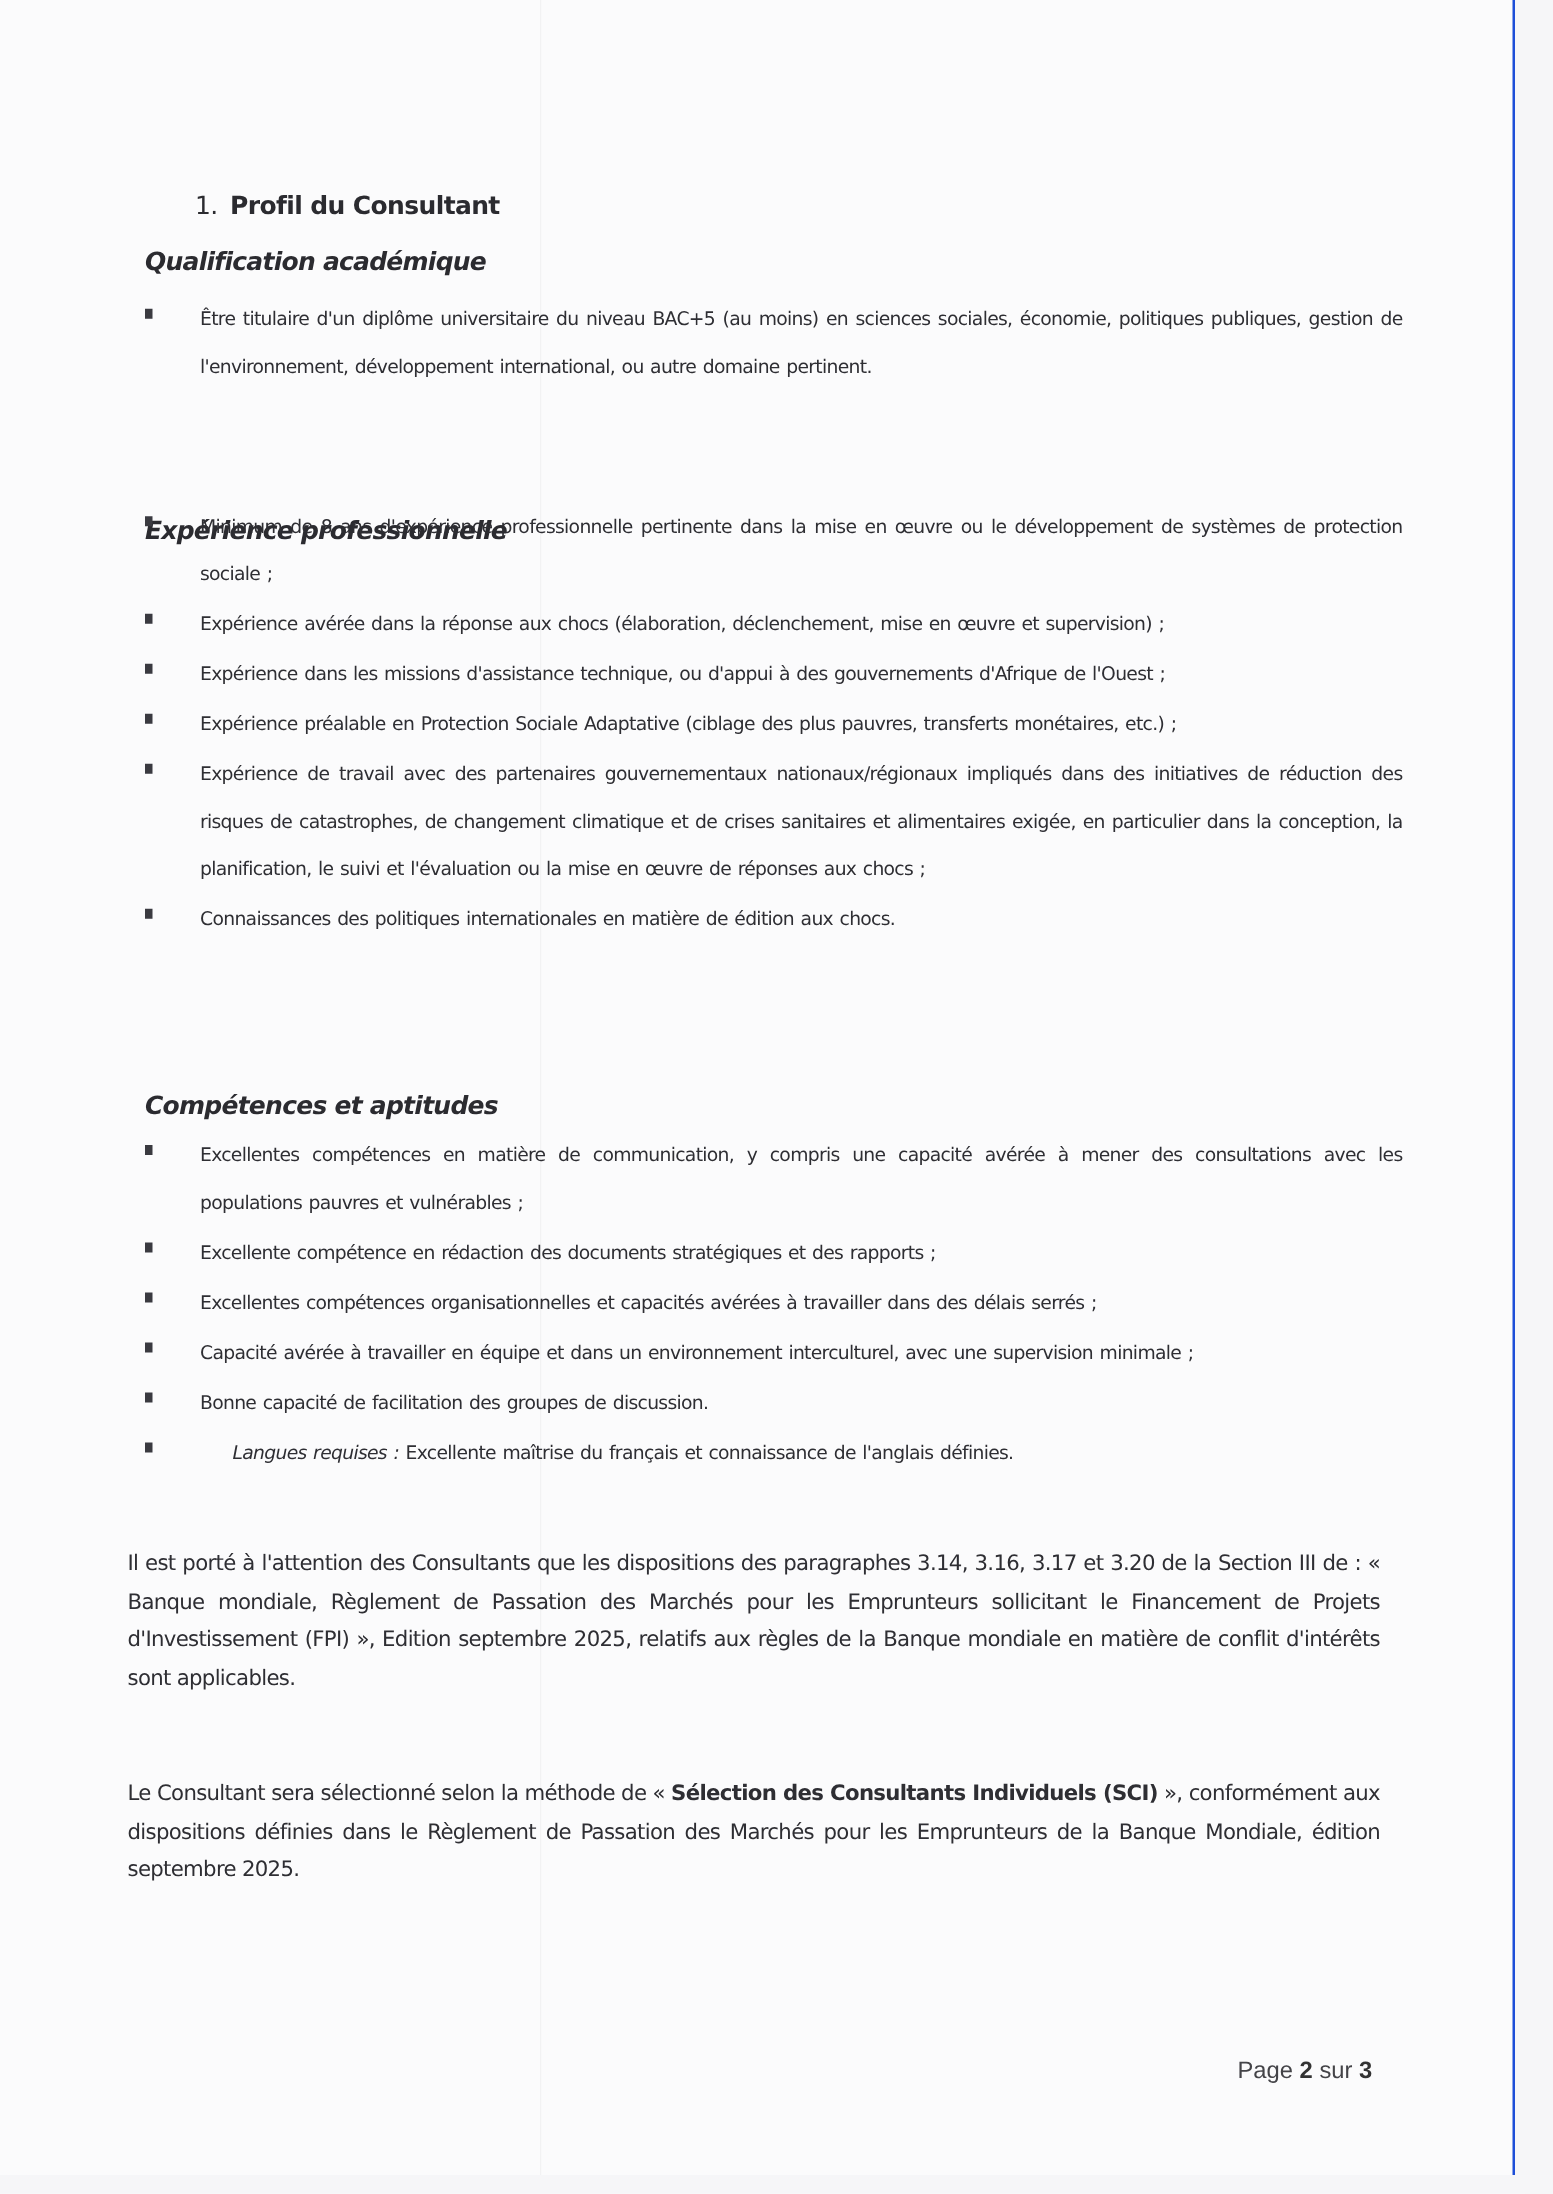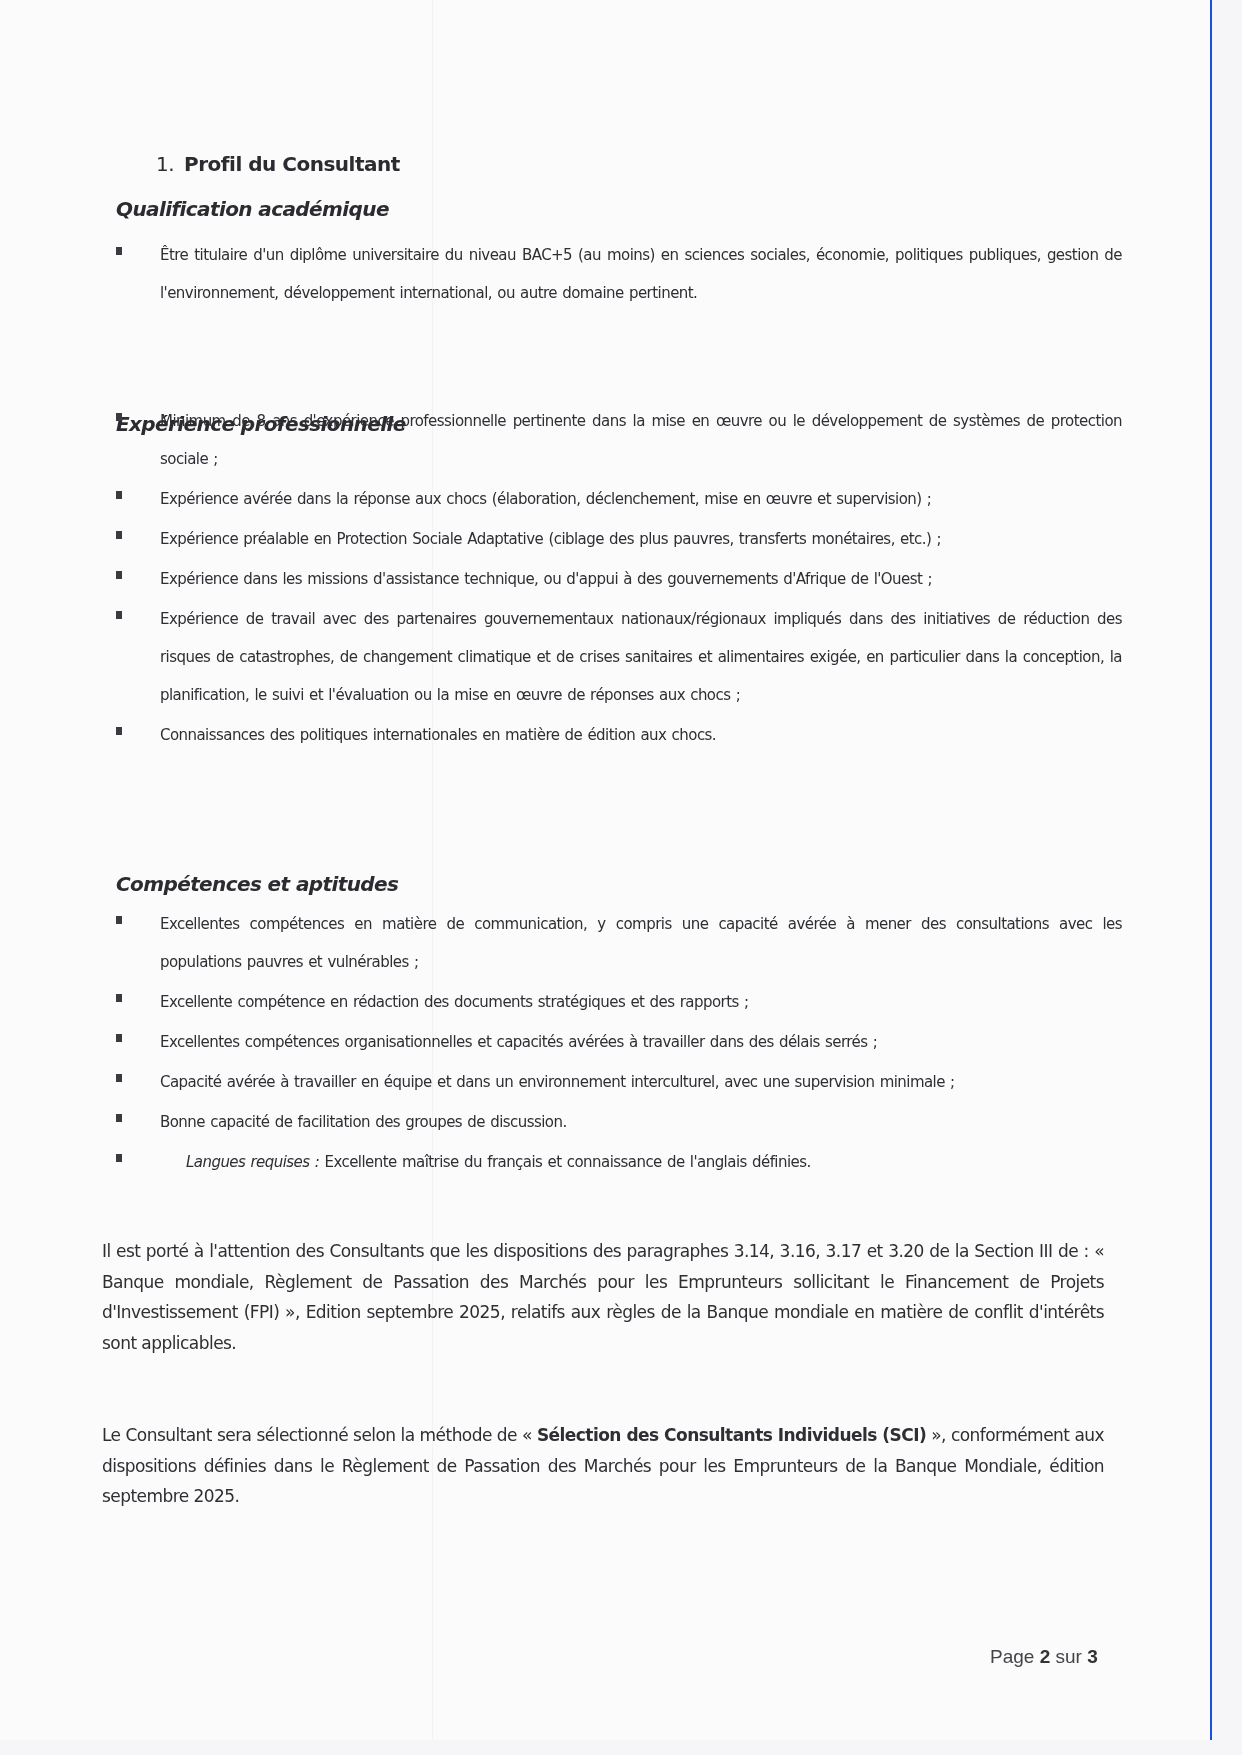--- a/index.html
+++ b/index.html
@@ -67,22 +67,22 @@
 
     <div class="h2" style="top:197px;">Qualification académique</div>
     <ul class="list" style="top:236px;">
       <li><span class="bullet"></span><span>Être titulaire d'un diplôme universitaire du niveau BAC+5 (au moins) en sciences sociales, économie, politiques publiques, gestion de l'environnement, développement international, ou autre domaine pertinent.</span></li>
     </ul>
 
     <div class="h2" style="top:369px;margin-top:43px;">Expérience professionnelle</div>
     <ul class="list" style="top:402px;">
       <li><span class="bullet"></span><span>Minimum de 8 ans d'expérience professionnelle pertinente dans la mise en œuvre ou le développement de systèmes de protection sociale ;</span></li>
       <li><span class="bullet"></span><span>Expérience avérée dans la réponse aux chocs (élaboration, déclenchement, mise en œuvre et supervision) ;</span></li>
+      <li><span class="bullet"></span><span>Expérience dans les missions d'assistance technique, ou d'appui à des gouvernements d'Afrique de l'Ouest ;</span></li>
       <li><span class="bullet"></span><span>Expérience préalable en Protection Sociale Adaptative (ciblage des plus pauvres, transferts monétaires, etc.) ;</span></li>
-      <li><span class="bullet"></span><span>Expérience dans les missions d'assistance technique, ou d'appui à des gouvernements d'Afrique de l'Ouest ;</span></li>
       <li><span class="bullet"></span><span>Expérience de travail avec des partenaires gouvernementaux nationaux/régionaux impliqués dans des initiatives de réduction des risques de catastrophes, de changement climatique et de crises sanitaires et alimentaires exigée, en particulier dans la conception, la planification, le suivi et l'évaluation ou la mise en œuvre de réponses aux chocs ;</span></li>
       <li><span class="bullet"></span><span>Connaissances des politiques internationales en matière de édition aux chocs.</span></li>
     </ul>
 
     <div class="h2" style="top:872px;">Compétences et aptitudes</div>
     <ul class="list" style="top:905px;">
       <li><span class="bullet"></span><span>Excellentes compétences en matière de communication, y compris une capacité avérée à mener des consultations avec les populations pauvres et vulnérables ;</span></li>
       <li><span class="bullet"></span><span>Excellente compétence en rédaction des documents stratégiques et des rapports ;</span></li>
       <li><span class="bullet"></span><span>Excellentes compétences organisationnelles et capacités avérées à travailler dans des délais serrés ;</span></li>
       <li><span class="bullet"></span><span>Capacité avérée à travailler en équipe et dans un environnement interculturel, avec une supervision minimale ;</span></li>

